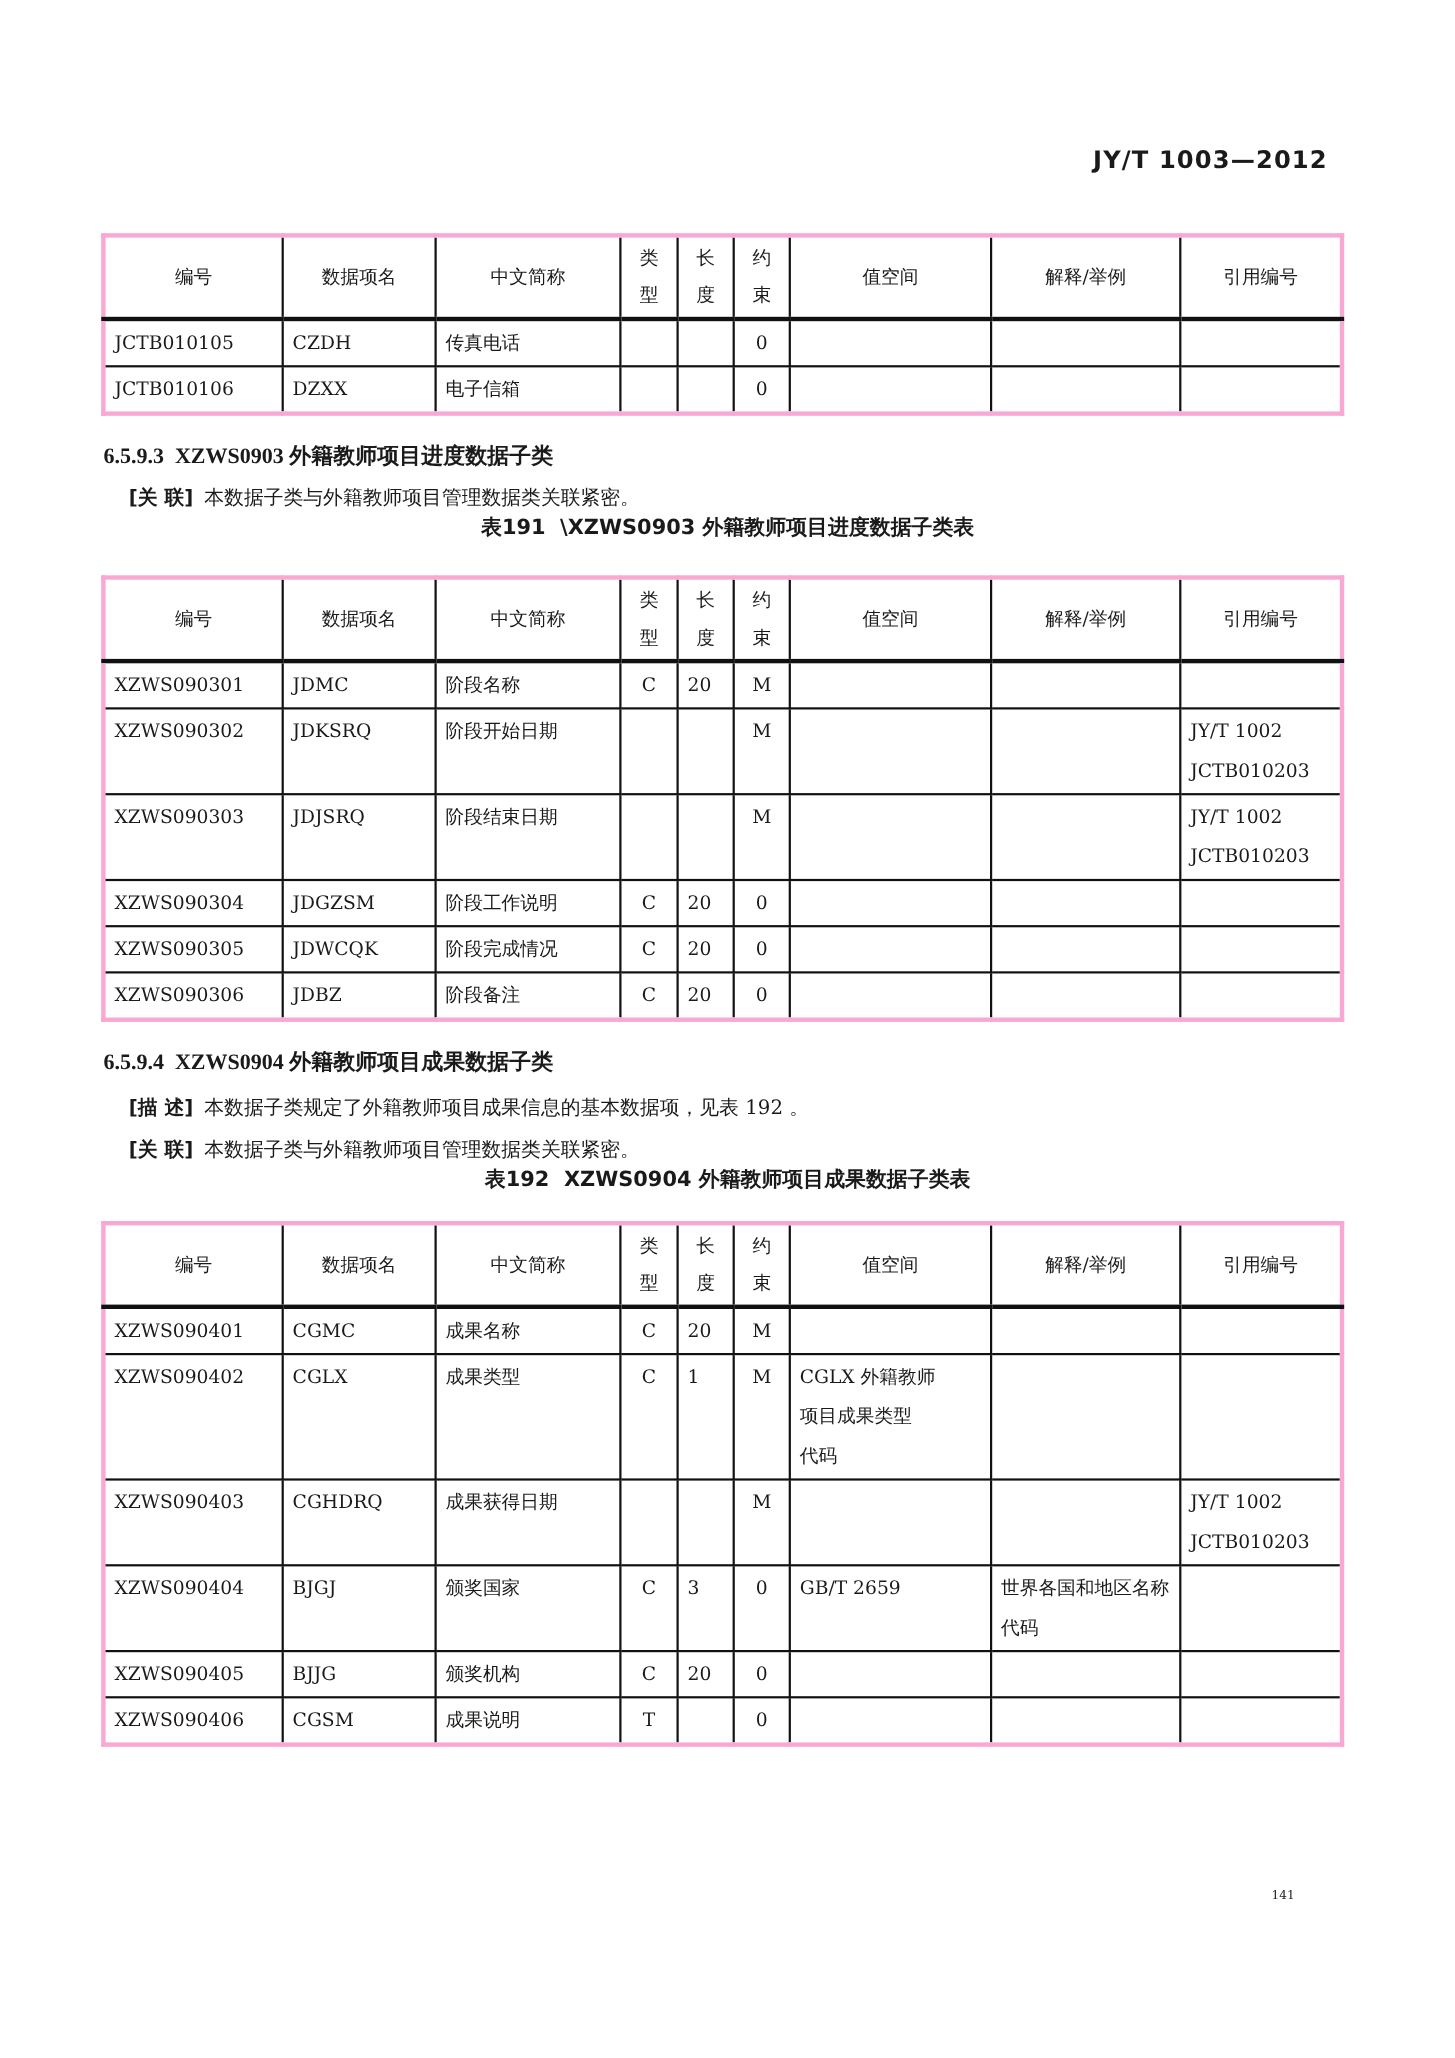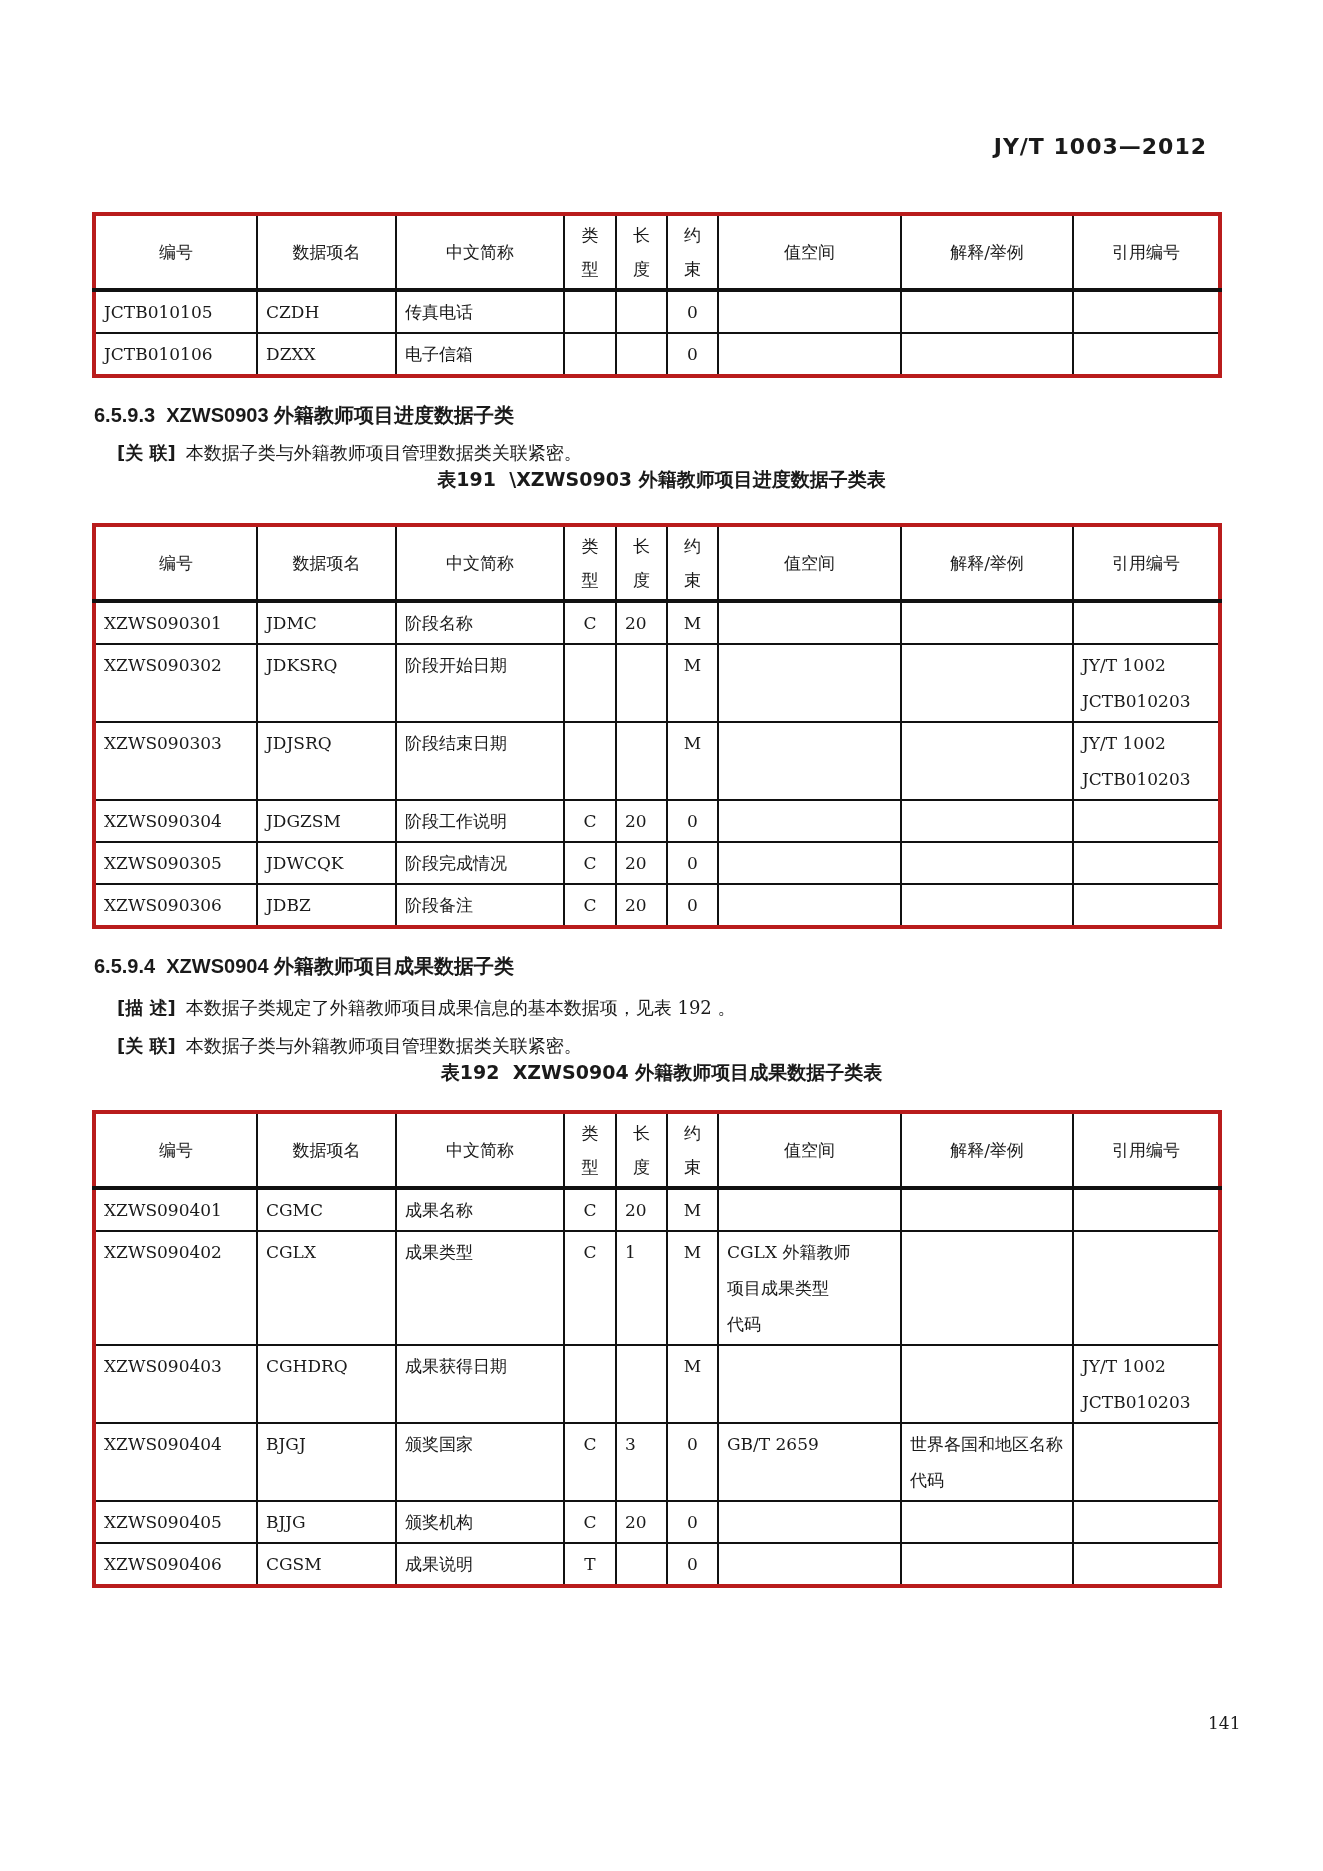--- a/index.html
+++ b/index.html
@@ -20,21 +20,21 @@
     font-weight:bold;
     font-size:22px;
     line-height:26px;
     letter-spacing:1px;
   }
   table.data-table{
     border-collapse:collapse;
     table-layout:fixed;
     width:1126px;
     margin-left:92px;
-    border:4px solid #b91c1c;
+    border:4px solid #f9a8d4;
     font-size:17px;
     padding-left:40px;
   }
   table.t190{margin-top:52px;}
   table.t191{margin-top:31px;}
   table.t192{margin-top:25px;}
   table.data-table th{
     border:2px solid #111;
     border-bottom:4px solid #111;
     font-weight:normal;
@@ -51,21 +51,21 @@
     line-height:36px;
     vertical-align:top;
     white-space:pre-line;
     overflow:hidden;
   }
   td.col-id,td.col-item,td.col-cn,td.col-space,td.col-expl,td.col-ref{text-align:left;}
   td.col-type,td.col-cons{text-align:center;padding:2px 2px;}
   td.col-len{text-align:left;padding-right:13px;}
   .sec-heading{
     margin:24px 0 0 94px;
-    font-family:Liberation Sans, sans-serif;
+    font-family:Liberation Serif, serif;
     font-weight:bold;
     font-size:20px;
     line-height:26px;
     white-space:pre-wrap;
   }
   .sec-heading.h2{}
   .para{
     margin:16px 0 0 117px;
     font-size:18px;
     line-height:26px;
@@ -81,23 +81,23 @@
   .tbl-caption{
     text-align:center;
     font-family:"DejaVu Sans","Liberation Sans",sans-serif;
     font-weight:bold;
     font-size:19px;
     line-height:26px;
     white-space:pre-wrap;
   }
   .page-number{
     position:absolute;
-    left:1208px;
+    left:1156px;
     top:1712px;
-    font-size:17px;
+    font-size:11px;
     line-height:22px;
   }
 </style>
 </head>
 <body>
 
 <div class="page">
 
   <div class="doc-header">JY/T 1003—2012</div>
 

